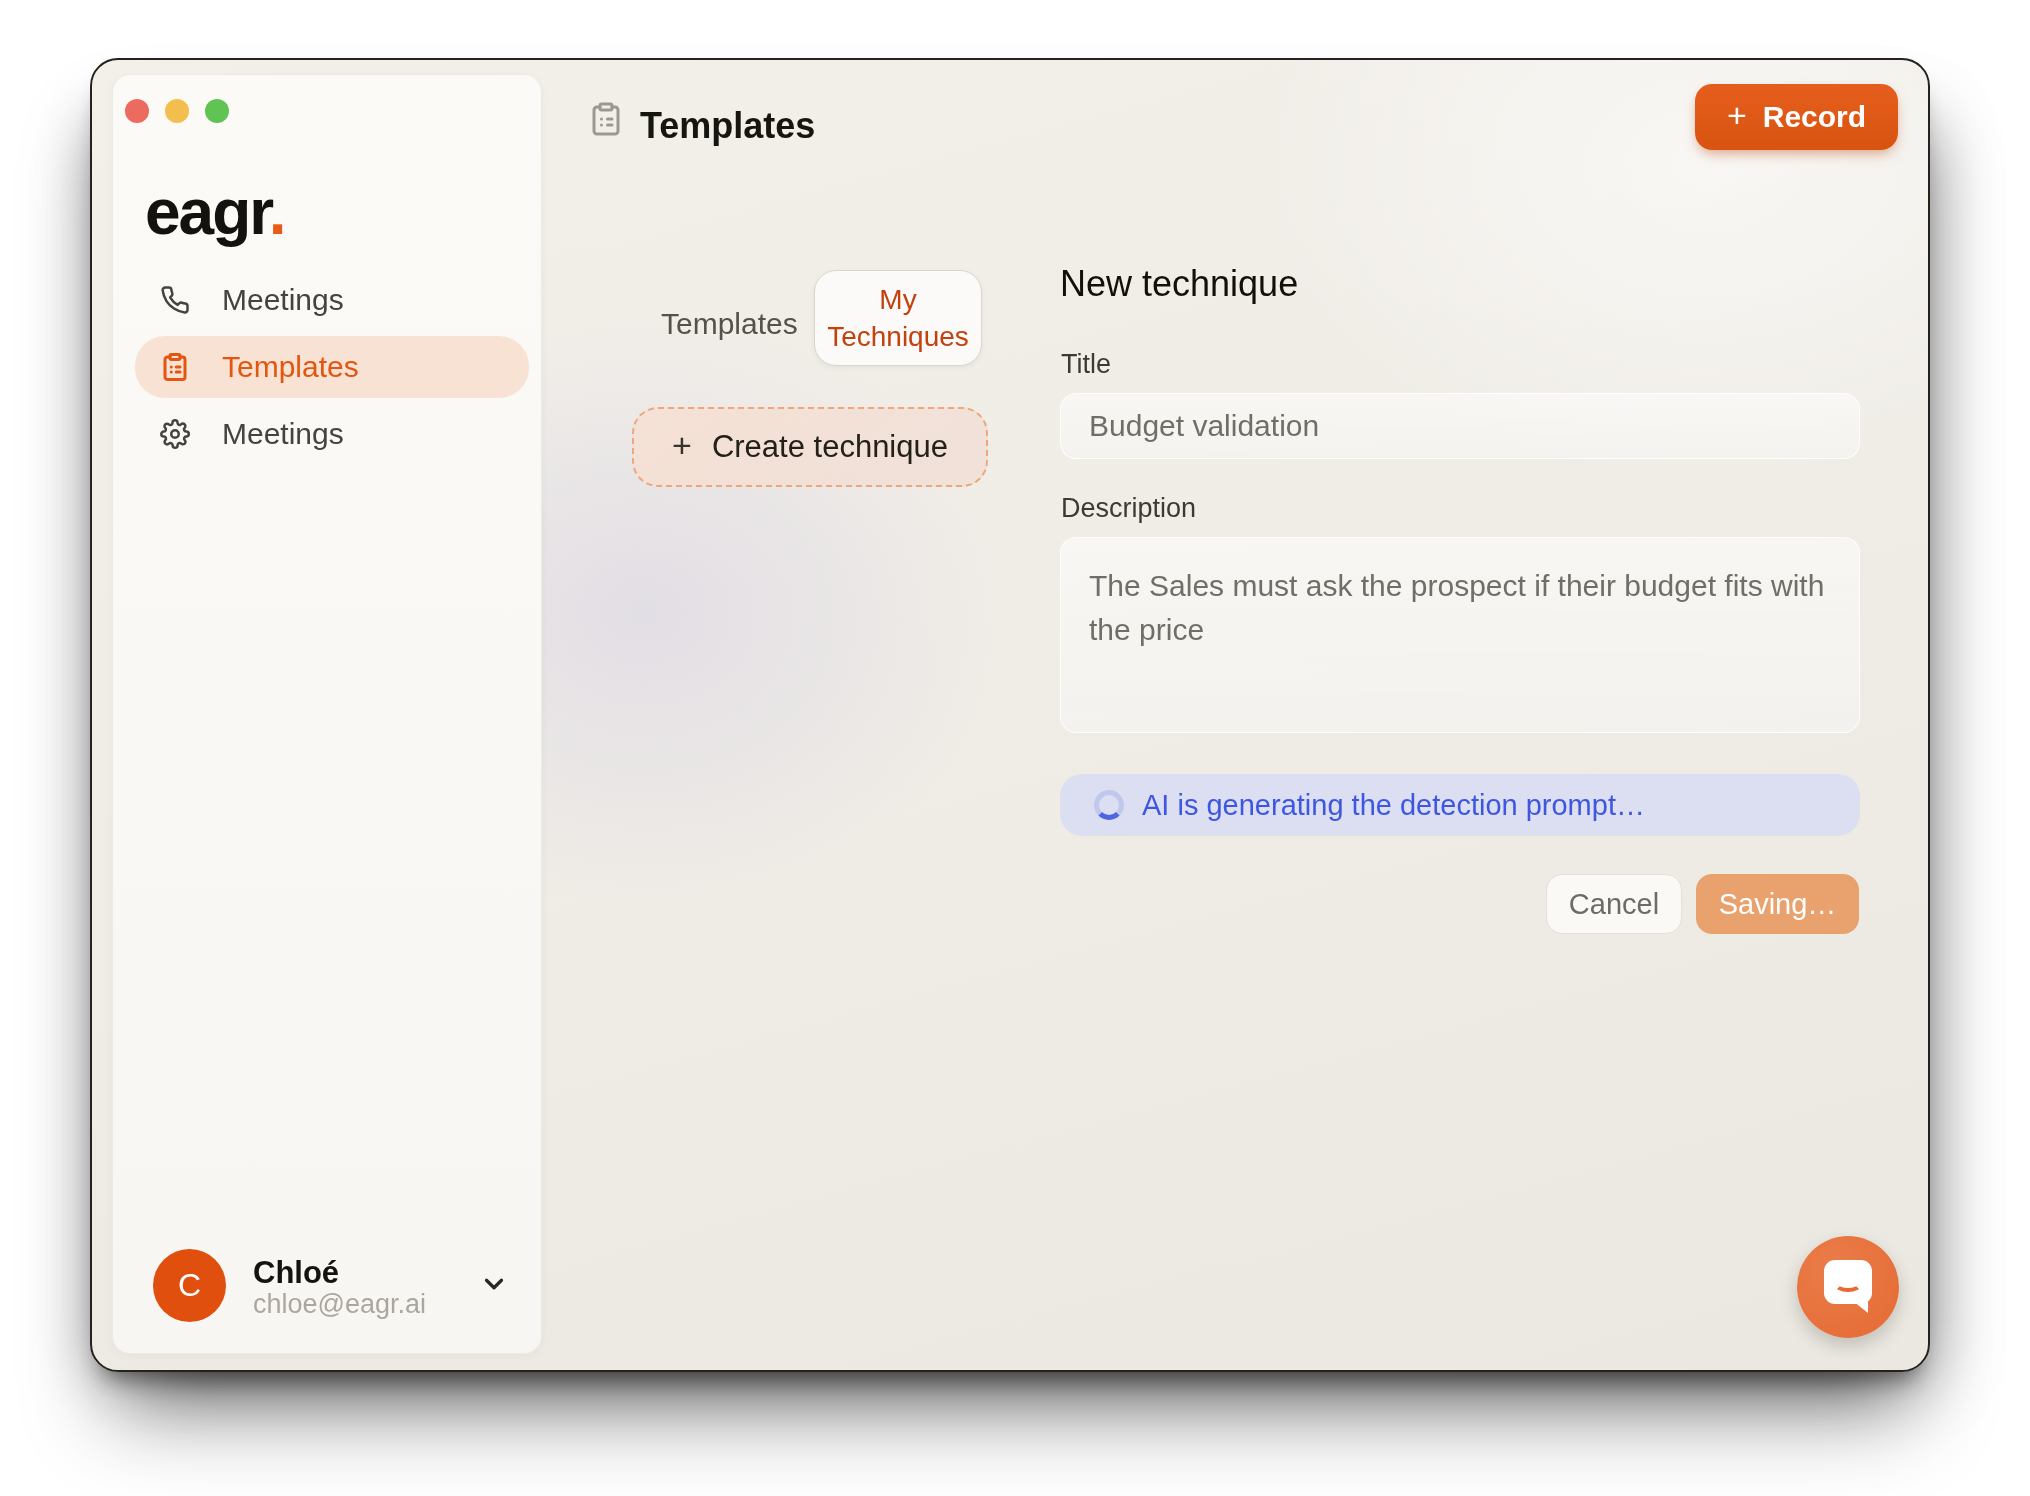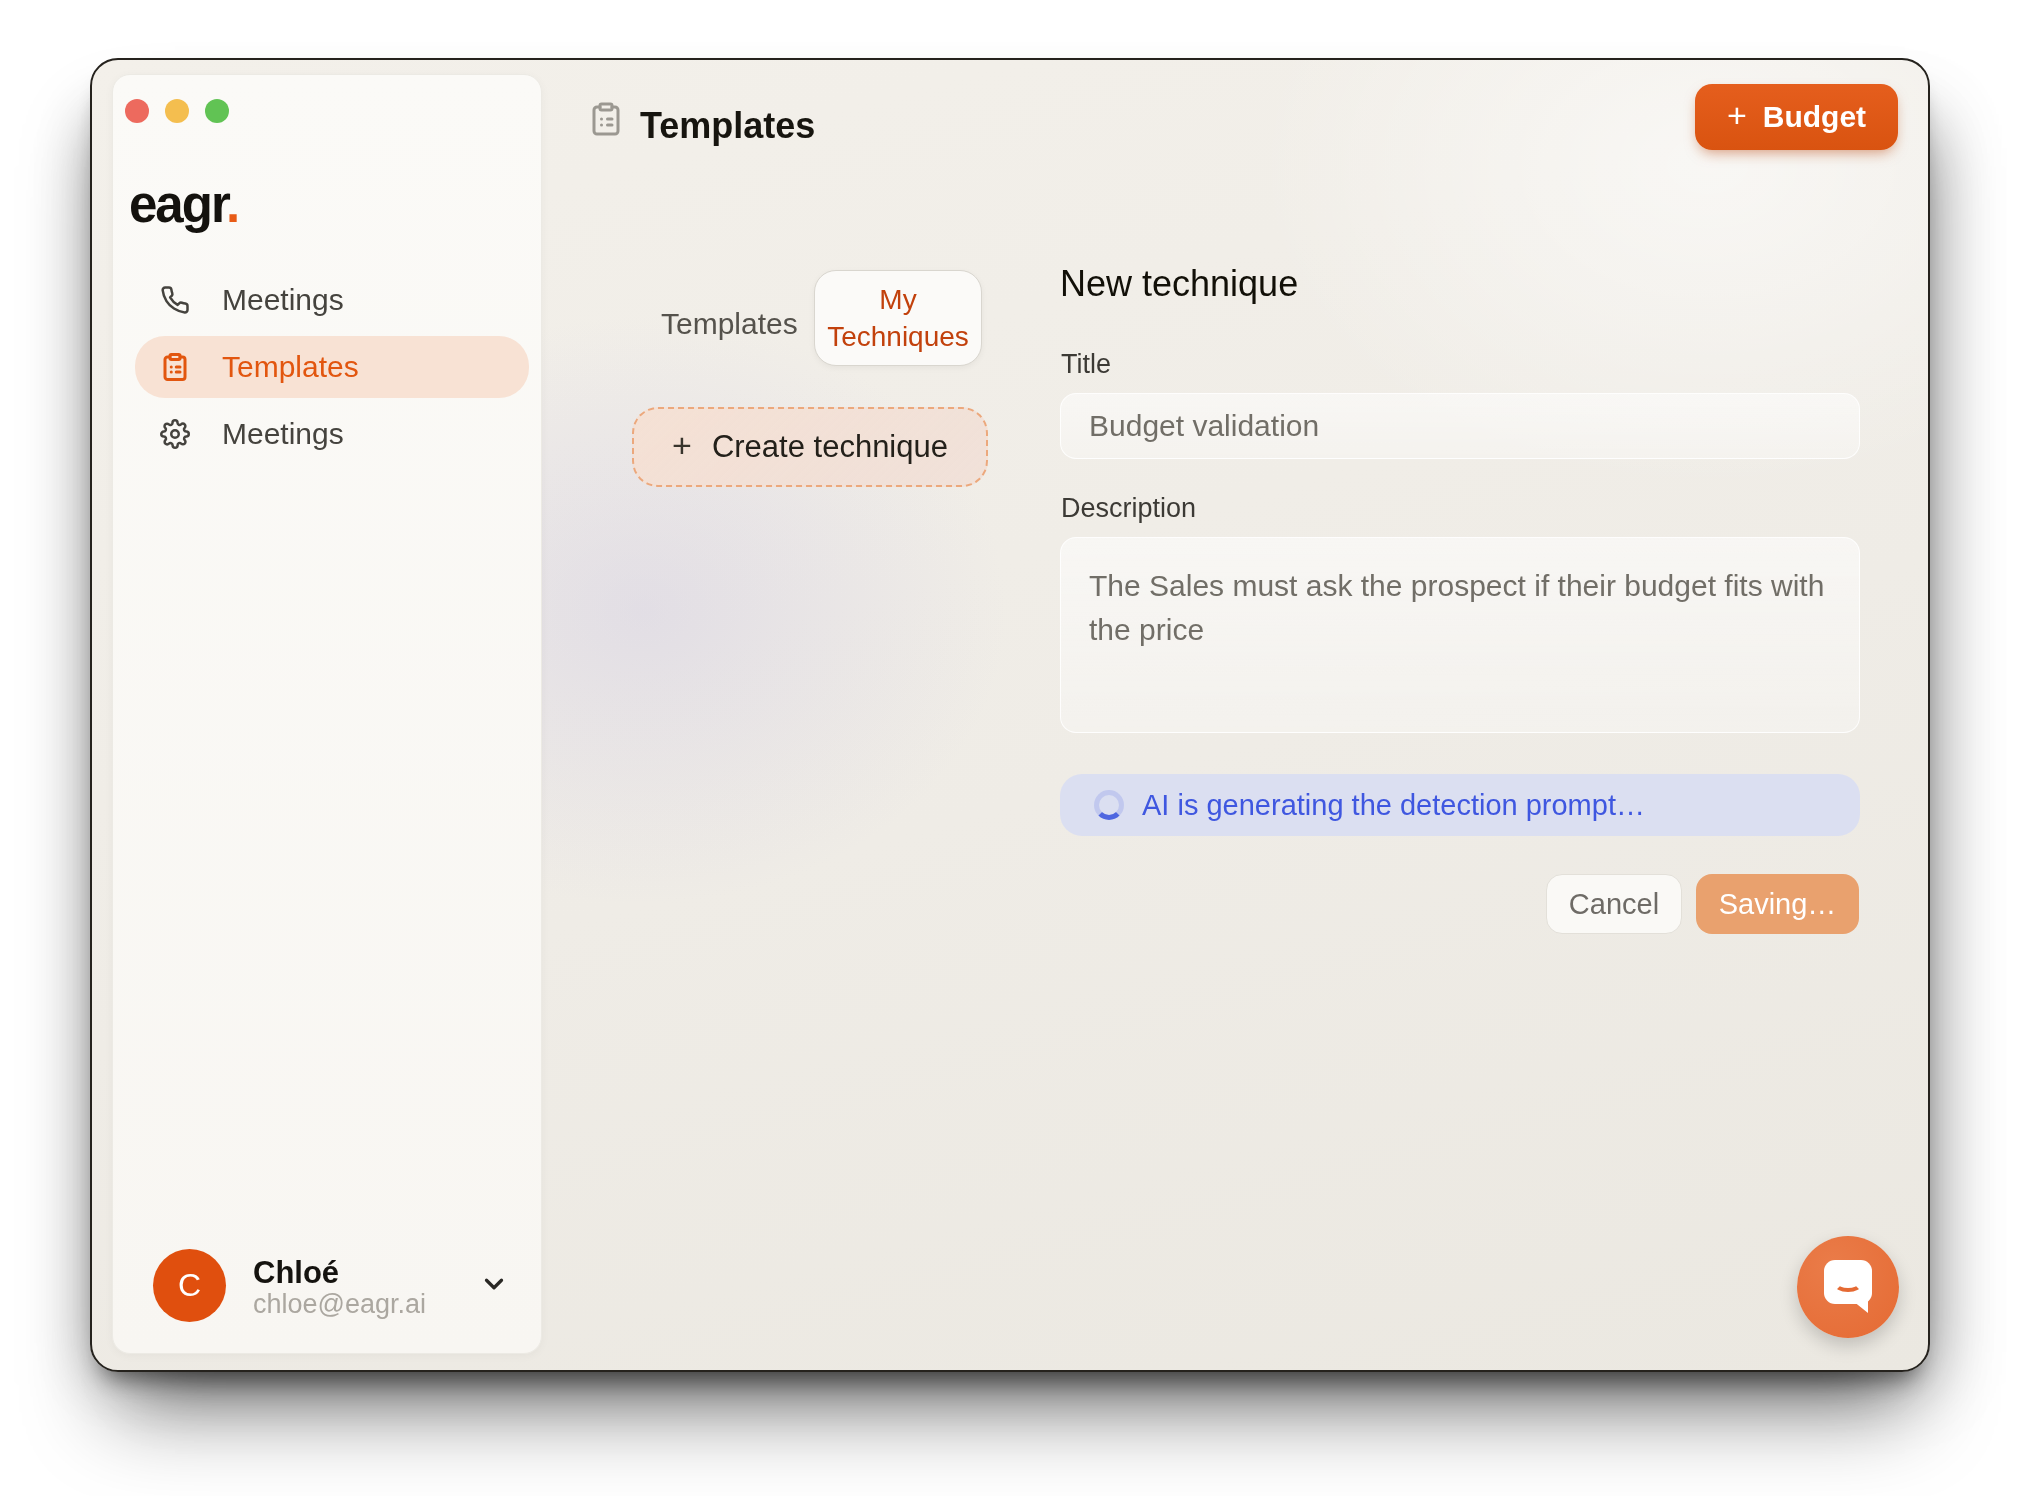--- a/index.html
+++ b/index.html
@@ -26,21 +26,21 @@
     position:absolute; left:20px; top:14px; width:430px; height:1280px;
     border-radius:18px; background:linear-gradient(180deg,#fbfaf7,#f8f6f2);
     border:1px solid #eceae4; box-shadow:0 2px 10px rgba(0,0,0,0.04);
   }
   .traffic { position:absolute; left:12px; top:24px; display:flex; gap:16px; }
   .traffic span { width:24px; height:24px; border-radius:50%; display:block; }
   .tl-close { background:#ED6A5E; }
   .tl-min   { background:#F4BE4F; }
   .tl-zoom  { background:#61C354; }
 
-  .logo { position:absolute; left:16px; top:100px; font-size:51px; font-weight:800;
+  .logo { position:absolute; left:32px; top:100px; font-size:64px; font-weight:800;
     letter-spacing:-2px; color:#14120e; }
   .logo .dot { color:#E85B16; }
 
   .nav { position:absolute; left:0; right:0; top:194px; }
   .nav-item {
     display:flex; align-items:center; gap:32px; height:62px;
     margin:0 12px 5px 22px; padding-left:25px; border-radius:30px;
     font-size:30px; font-weight:500; color:#45433e; cursor:pointer;
   }
   .nav-item svg { width:30px; height:30px; flex:0 0 auto; }
@@ -202,21 +202,21 @@
     <path d="M16 4h2a2 2 0 0 1 2 2v14a2 2 0 0 1-2 2H6a2 2 0 0 1-2-2V6a2 2 0 0 1 2-2h2"></path>
     <rect x="8" y="2" width="8" height="4" rx="1"></rect>
     <line x1="9" y1="12" x2="9.02" y2="12"></line>
       <line x1="13" y1="12" x2="16" y2="12"></line>
     <line x1="9" y1="16" x2="9.02" y2="16"></line>
       <line x1="13" y1="16" x2="16" y2="16"></line>
   </svg>
   <h1 class="page-title">Templates</h1>
   <button class="record-btn">
     <span class="plus">+</span>
-    <span>Budget</span>
+    <span>Record</span>
   </button>
 
   <div class="tab-inactive">Templates</div>
   <div class="tab-active">
     <span>My Techniques</span>
   </div>
 
   <button class="create-btn">
     <span class="plus">+</span>
     <span>Create technique</span>

